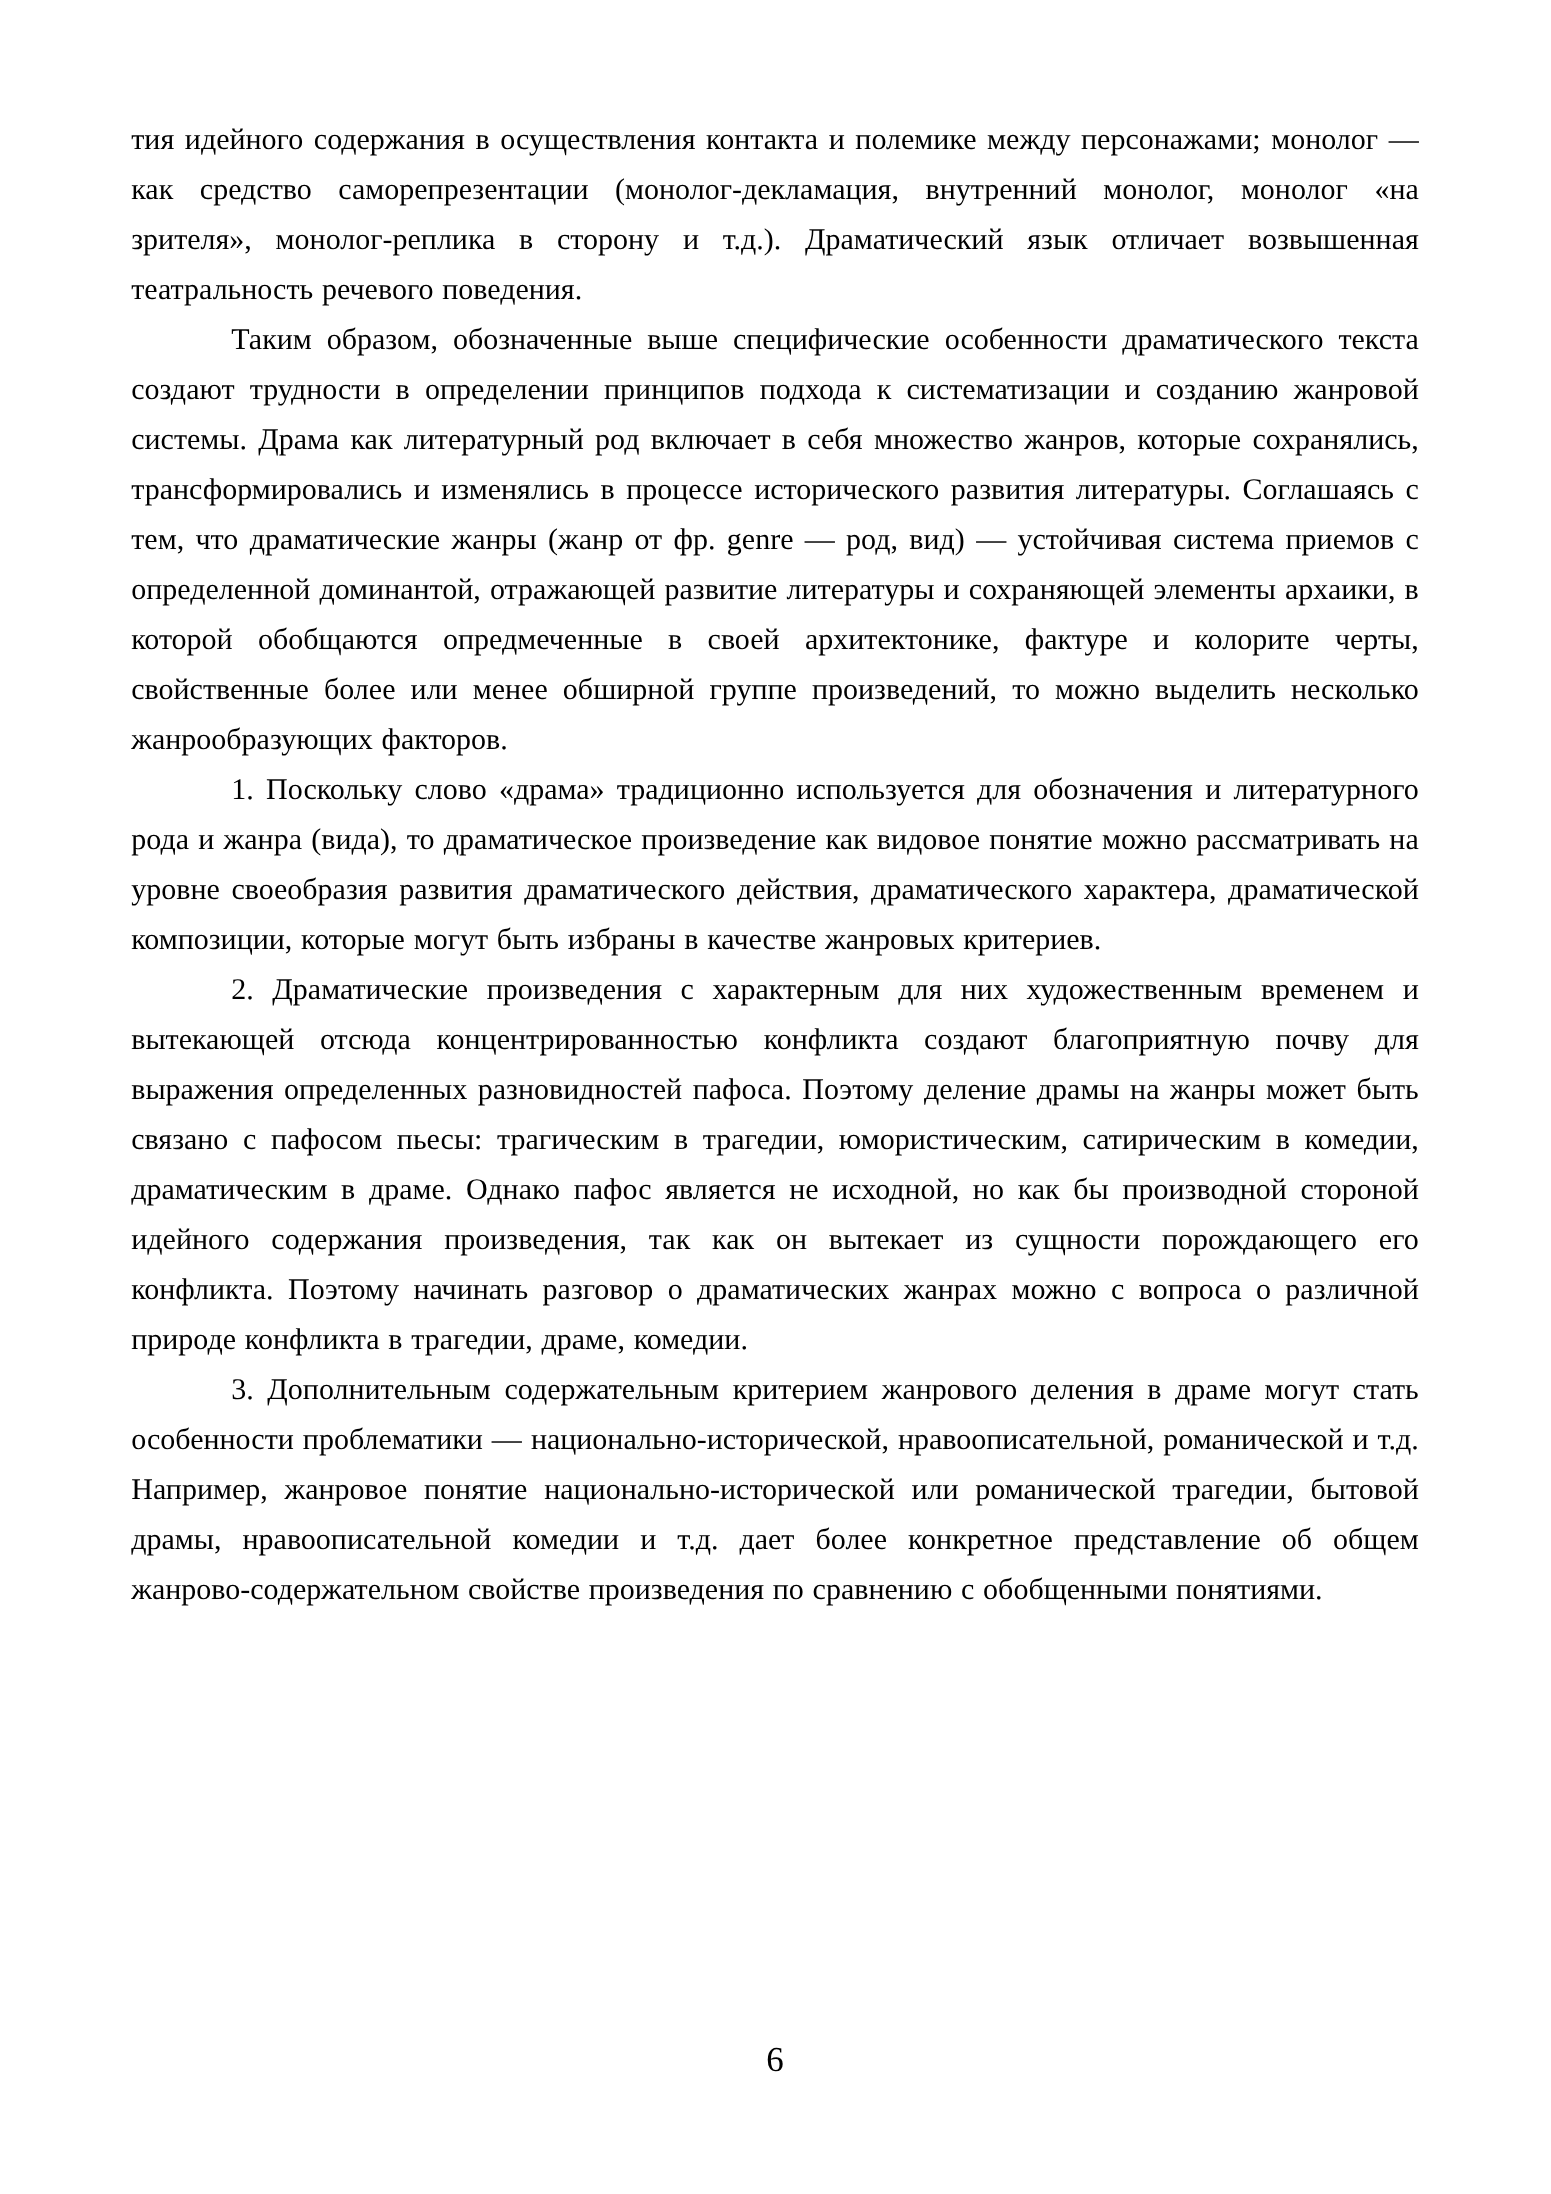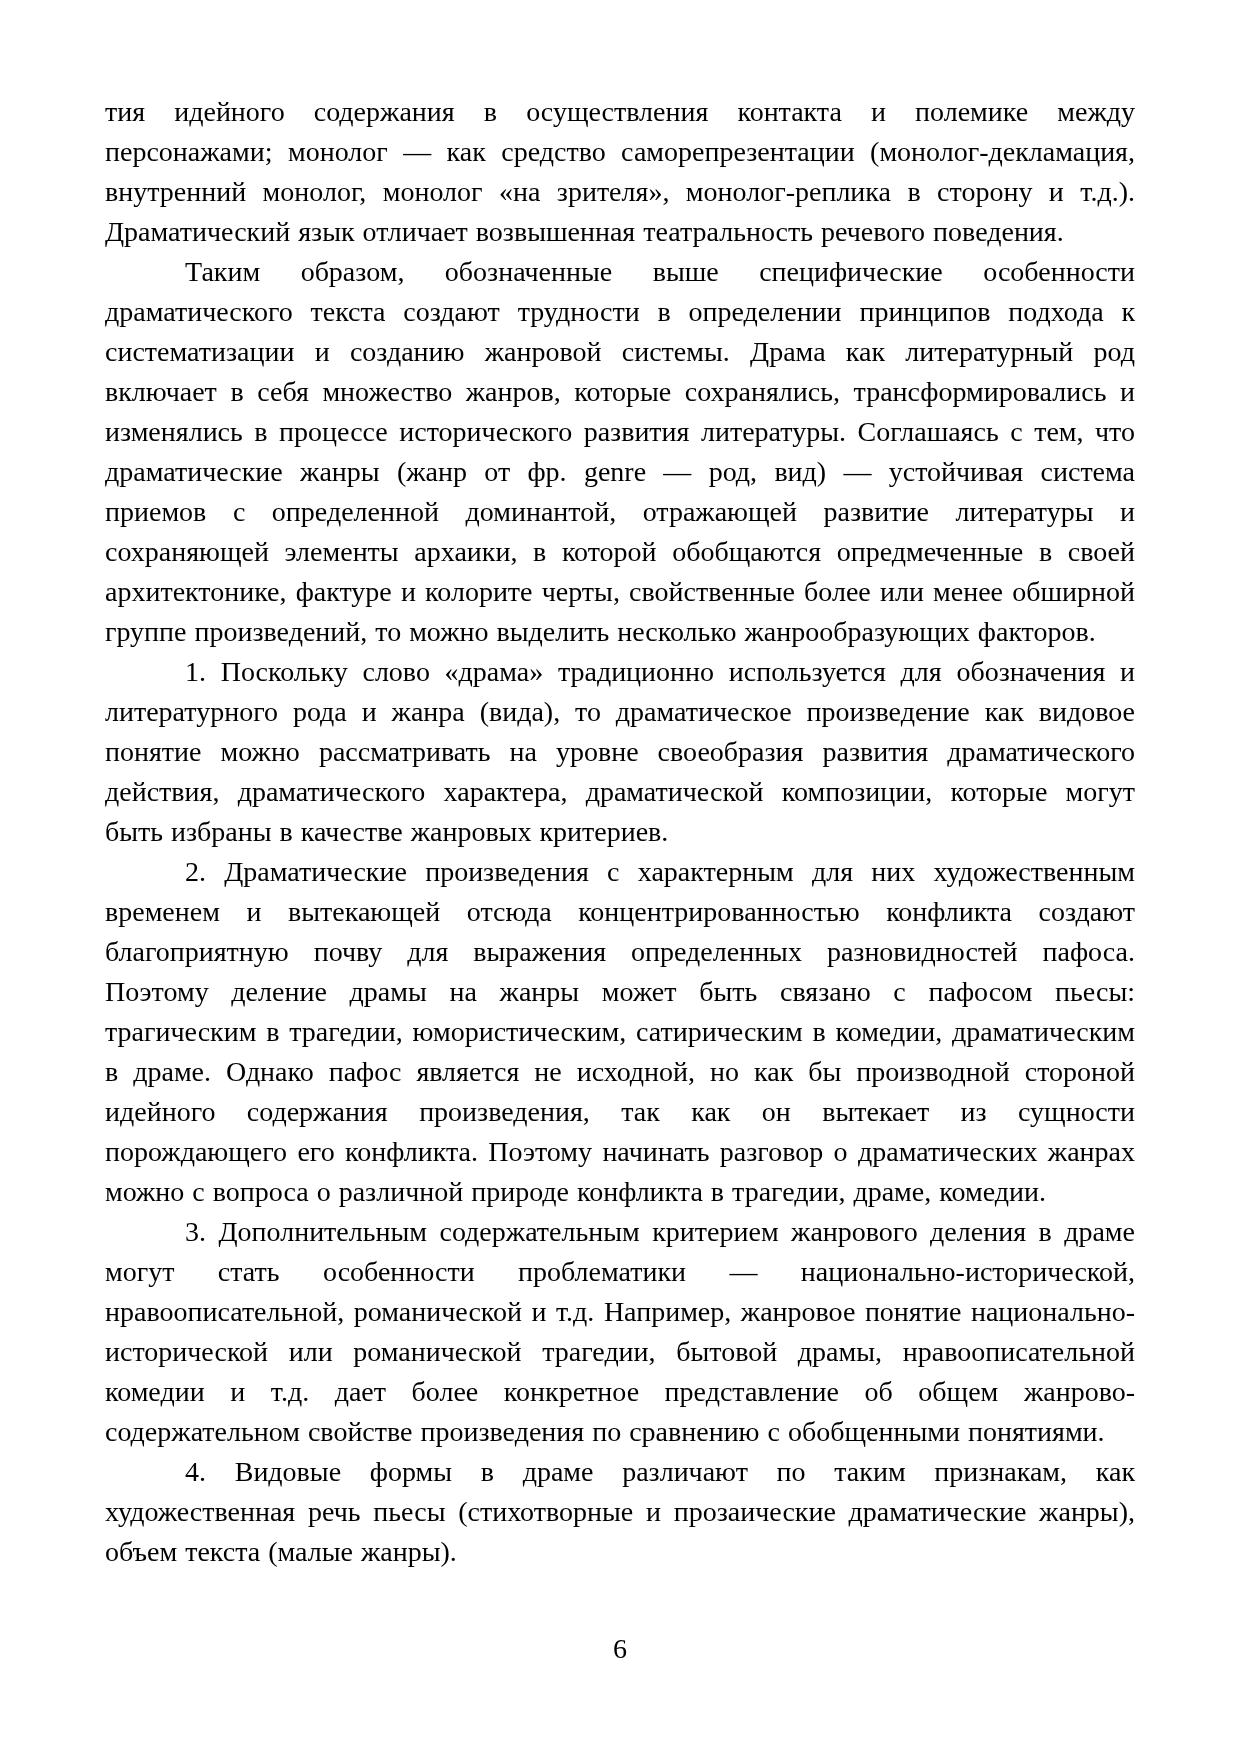--- a/index.html
+++ b/index.html
@@ -23,21 +23,21 @@
     height: 1755px;
     background: #ffffff;
     box-sizing: border-box;
     padding: 92px 106px 0 105px;
   }
   .text-block {
     width: 1030px;
   }
   .para {
     margin: 0;
-    font-size: 28px;
+    font-size: 24px;
     line-height: 40px;
     text-align: justify;
     text-indent: 80px;
     word-spacing: 1px;
   }
   .para.no-indent {
     text-indent: 0;
   }
   .page-number {
     position: absolute;
@@ -52,16 +52,15 @@
 </head>
 <body>
 
 <div class="page">
   <div class="text-block">
     <p class="para no-indent">тия идейного содержания в осуществления контакта и полемике между персонажами; монолог — как средство саморепрезентации (монолог-декламация, внутренний монолог, монолог «на зрителя», монолог-реплика в сторону и т.д.). Драматический язык отличает возвышенная театральность речевого поведения.</p>
     <p class="para">Таким образом, обозначенные выше специфические особенности драматического текста создают трудности в определении принципов подхода к систематизации и созданию жанровой системы. Драма как литературный род включает в себя множество жанров, которые сохранялись, трансформировались и изменялись в процессе исторического развития литературы. Соглашаясь с тем, что драматические жанры (жанр от фр. genre — род, вид) — устойчивая система приемов с определенной доминантой, отражающей развитие литературы и сохраняющей элементы архаики, в которой обобщаются опредмеченные в своей архитектонике, фактуре и колорите черты, свойственные более или менее обширной группе произведений, то можно выделить несколько жанрообразующих факторов.</p>
     <p class="para">1. Поскольку слово «драма» традиционно используется для обозначения и литературного рода и жанра (вида), то драматическое произведение как видовое понятие можно рассматривать на уровне своеобразия развития драматического действия, драматического характера, драматической композиции, которые могут быть избраны в качестве жанровых критериев.</p>
     <p class="para">2. Драматические произведения с характерным для них художественным временем и вытекающей отсюда концентрированностью конфликта создают благоприятную почву для выражения определенных разновидностей пафоса. Поэтому деление драмы на жанры может быть связано с пафосом пьесы: трагическим в трагедии, юмористическим, сатирическим в комедии, драматическим в драме. Однако пафос является не исходной, но как бы производной стороной идейного содержания произведения, так как он вытекает из сущности порождающего его конфликта. Поэтому начинать разговор о драматических жанрах можно с вопроса о различной природе конфликта в трагедии, драме, комедии.</p>
     <p class="para">3. Дополнительным содержательным критерием жанрового деления в драме могут стать особенности проблематики — национально-исторической, нравоописательной, романической и т.д. Например, жанровое понятие национально-исторической или романической трагедии, бытовой драмы, нравоописательной комедии и т.д. дает более конкретное представление об общем жанрово-содержательном свойстве произведения по сравнению с обобщенными понятиями.</p>
-    <p class="para">4. Видовые формы в драме различают по таким признакам, как художественная речь пьесы (стихотворные и прозаические драматические жанры), объем текста (малые жанры).</p>
   </div>
   <div class="page-number">6</div>
 </div>
 
 </body></html>

